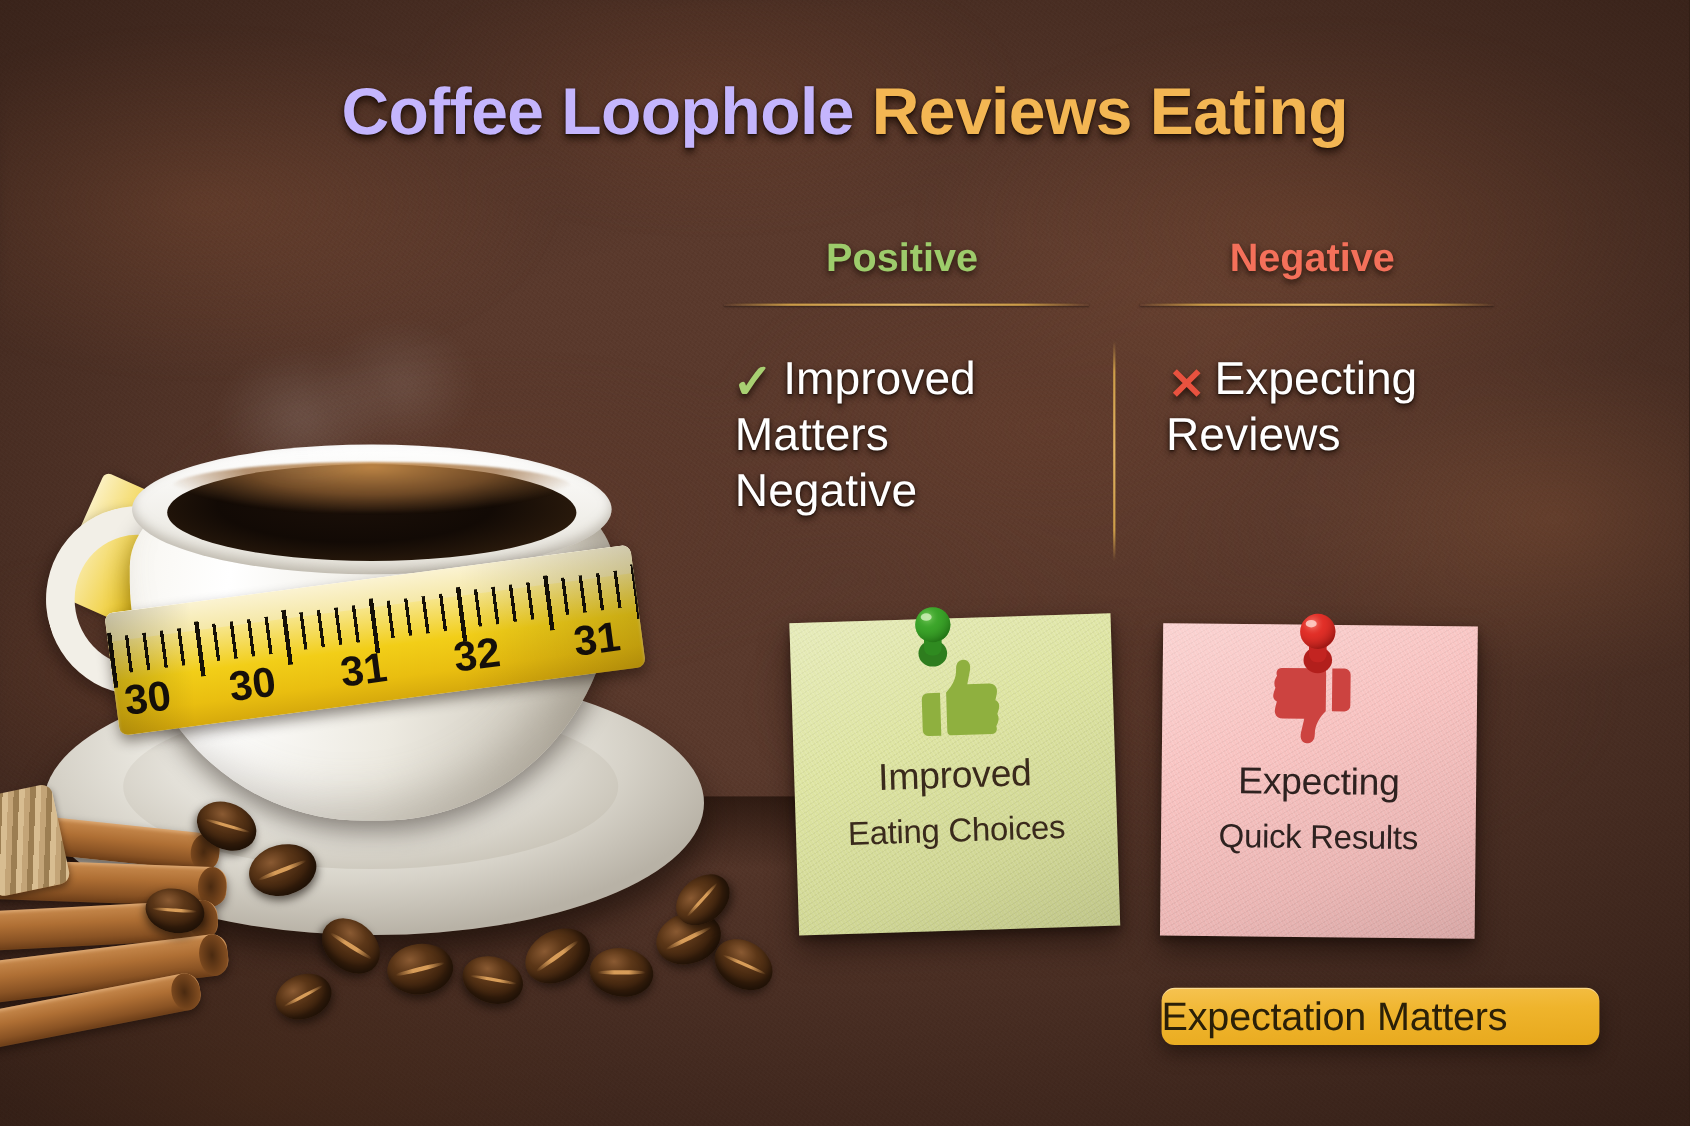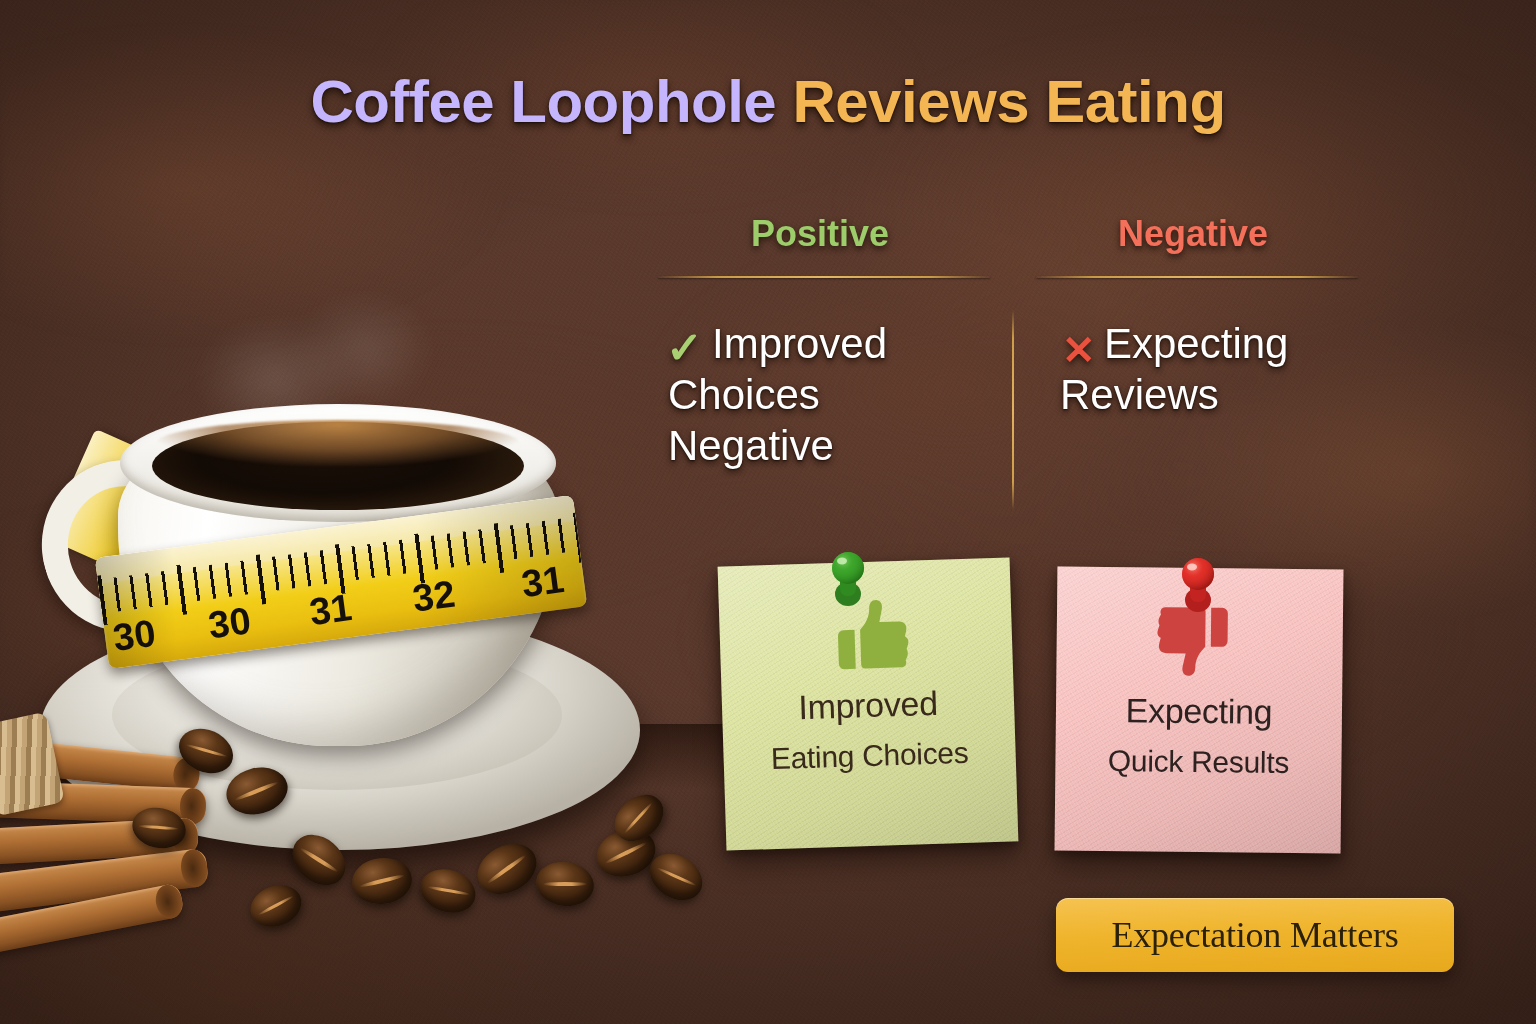--- a/index.html
+++ b/index.html
@@ -178,25 +178,25 @@
 
   
   .pin { position: absolute; width: 44px; height: 62px; }
   .pin.green-pin { left: 826px; top: 548px; }
   .pin.red-pin  { left: 1176px; top: 554px; }
 
   
   .badge {
     position: absolute;
     left: 1056px; top: 898px;
-    width: 398px; height: 74px;
+    width: 398px; height: 52px;
     border-radius: 12px;
     background: linear-gradient(178deg, #F6C351 0%, #EFB42C 46%, #E7A81C 100%);
     box-shadow: 0 8px 16px rgba(20,10,5,.5), inset 0 1px 0 rgba(255,255,255,.4);
-    display: flex; align-items: center; justify-content: center; font-family: Liberation Serif, serif;
+    display: flex; align-items: center; 
   }
   .badge-label {
     font-size: 36px; font-weight: 400; color: #2B2008;
     letter-spacing: -.2px; line-height: 1;
   }
 
   
   .photo { position: absolute; left: 0; top: 330px; width: 700px; height: 620px; }
 
   .saucer {
@@ -409,21 +409,21 @@
   <div class="head-rule pos"></div>
 
   <div class="col-head neg">Negative</div>
   <div class="head-rule neg"></div>
 
   <div class="col-divider"></div>
 
   <div class="mark check">✓</div>
   <div class="bullet pos">
     <span class="bullet-text" style="padding-left:44px">Improved</span>
-    <span class="bullet-text">Choices</span>
+    <span class="bullet-text">Matters</span>
     <span class="bullet-text">Negative</span>
   </div>
 
   <div class="mark cross">✕</div>
   <div class="bullet neg">
     <span class="bullet-text" style="padding-left:44px">Expecting</span>
     <span class="bullet-text">Reviews</span>
   </div>
 
   <div class="note green">

